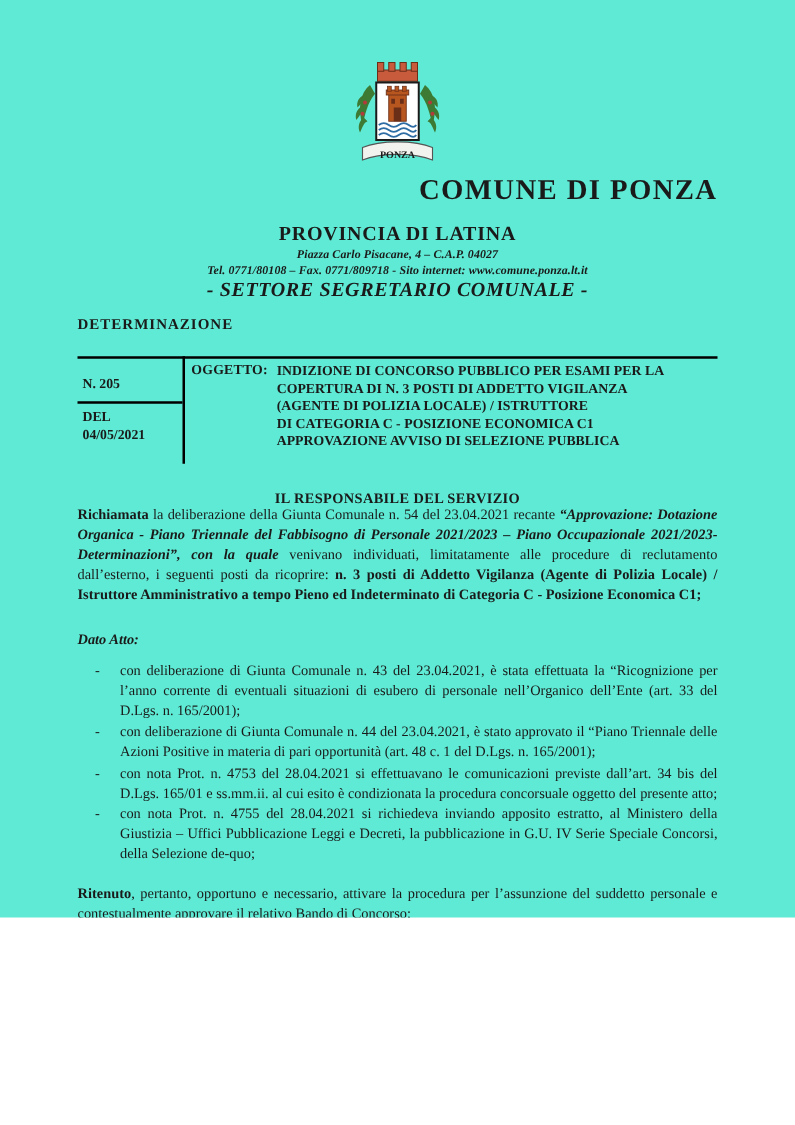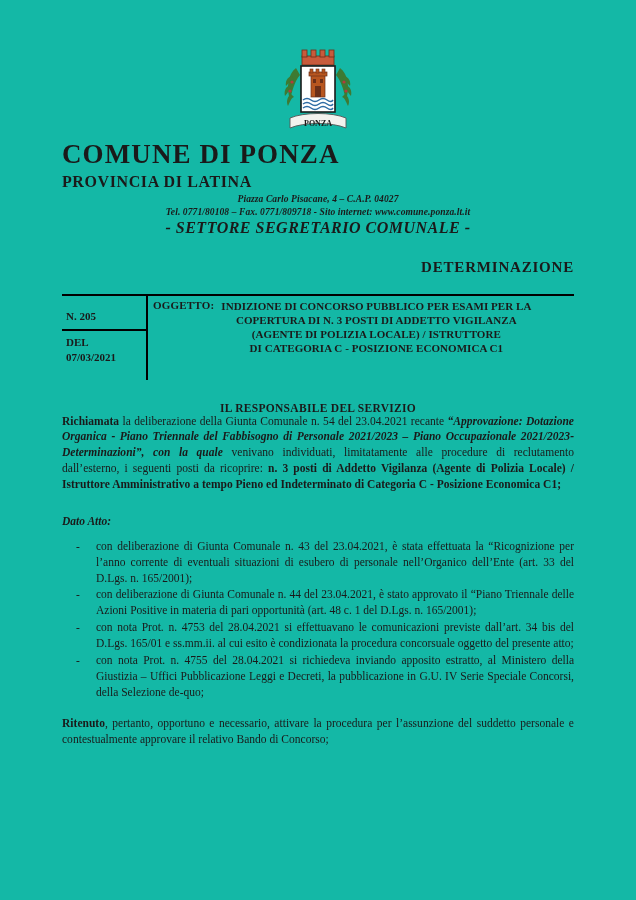--- a/index.html
+++ b/index.html
@@ -10,54 +10,55 @@
   body {
     width: 636px;
     height: 900px;
     font-family: "Liberation Serif", "DejaVu Serif", serif;
     color: #1a1a1a;
     -webkit-font-smoothing: antialiased;
   }
   .page {
     position: relative;
     width: 636px;
-    height: 900px;
+    height: 734px;
     box-sizing: border-box;
     padding: 0 62px;
-    background: #14b8a6;
+    background: #5eead4;
     overflow: hidden;
   }
 
   
   .emblem-wrap {
     padding-top: 42px;
     display: flex;
     justify-content: center;
   }
   .emblem {
     width: 72px;
     height: 94px;
     display: block;
   }
 
   
   .org-title {
-    text-align: left;
-    font-size: 27px;
+    text-align: right;
+    font-size: 23px;
     font-weight: bold;
     letter-spacing: 1.1px;
     margin-top: 4px;
     line-height: 1.08;
     font-family: "Liberation Serif", "DejaVu Serif", serif;
   }
   .org-sub {
+    text-align: center;
     font-size: 16px;
     font-weight: bold;
     letter-spacing: 0.6px;
-    margin-top: 4px;
+    margin-top: 14px;
     line-height: 1.1;
   }
   .org-addr {
     text-align: center;
     font-size: 9.5px;
     font-weight: bold;
     font-style: italic;
     margin-top: 3px;
     line-height: 1.25;
     letter-spacing: 0.1px;
@@ -73,25 +74,25 @@
   }
 
   .sector {
     text-align: center;
     font-size: 16px;
     font-weight: bold;
     font-style: italic;
     letter-spacing: 0.5px;
   }
   .doctype {
-    text-align: right;
-    font-size: 15px;
+    text-align: left;
+    font-size: 12px;
     font-weight: bold;
     letter-spacing: 0.8px;
-    margin-top: 22px;
+    margin-top: 10px;
   }
 
   
   .info-table {
     margin-top: 18px;
     display: flex;
     align-items: stretch;
     min-height: 86px;
   }
   .info-left {
@@ -127,21 +128,21 @@
     letter-spacing: 0.2px;
     white-space: nowrap;
     padding-right: 7px;
   }
   .oggetto-text {
     font-size: 11px;
     font-weight: bold;
     line-height: 1.28;
     letter-spacing: 0.05px;
   }
-  .oggetto-text div { white-space: nowrap; text-align: center; }
+  .oggetto-text div { white-space: nowrap; }
 
   
   .resp-title {
     text-align: center;
     font-size: 11.5px;
     font-weight: bold;
     letter-spacing: 0.3px;
     margin-top: 22px;
   }
   p.body-par {
@@ -247,30 +248,31 @@
   <div class="org-contact">Tel. 0771/80108 – Fax. 0771/809718 - Sito internet: www.comune.ponza.lt.it</div>
 
   <div class="sector">- SETTORE SEGRETARIO COMUNALE -</div>
   <div class="doctype">DETERMINAZIONE</div>
 
   <div class="info-table">
     <div class="info-left">
       <div class="cell-num">N. 205</div>
       <div class="cell-del">
         <div>DEL</div>
-        <div>07/03/2021</div>
+        <div>04/05/2021</div>
       </div>
     </div>
     <div class="info-right">
       <div class="oggetto-label">OGGETTO:</div>
       <div class="oggetto-text">
         <div>INDIZIONE DI CONCORSO PUBBLICO PER ESAMI PER LA</div>
         <div>COPERTURA DI N. 3 POSTI DI ADDETTO VIGILANZA</div>
         <div>(AGENTE DI POLIZIA LOCALE) / ISTRUTTORE</div>
         <div>DI CATEGORIA C - POSIZIONE ECONOMICA C1</div>
+        <div>APPROVAZIONE AVVISO DI SELEZIONE PUBBLICA</div>
       </div>
     </div>
   </div>
 
   <div class="resp-title">IL RESPONSABILE DEL SERVIZIO</div>
 
   <p class="body-par par-richiamata"><b>Richiamata</b><span> la deliberazione della Giunta Comunale n. 54 del 23.04.2021 recante </span><b><i>“Approvazione: Dotazione Organica - Piano Triennale del Fabbisogno di Personale 2021/2023 – Piano Occupazionale 2021/2023- Determinazioni”, con la quale</i></b><span> venivano individuati, limitatamente alle procedure di reclutamento dall’esterno, i seguenti posti da ricoprire: </span><b>n. 3 posti di Addetto Vigilanza (Agente di Polizia Locale) / Istruttore Amministrativo a tempo Pieno ed Indeterminato di Categoria C - Posizione Economica C1;</b></p>
 
   <div class="dato-atto">Dato Atto:</div>
 

